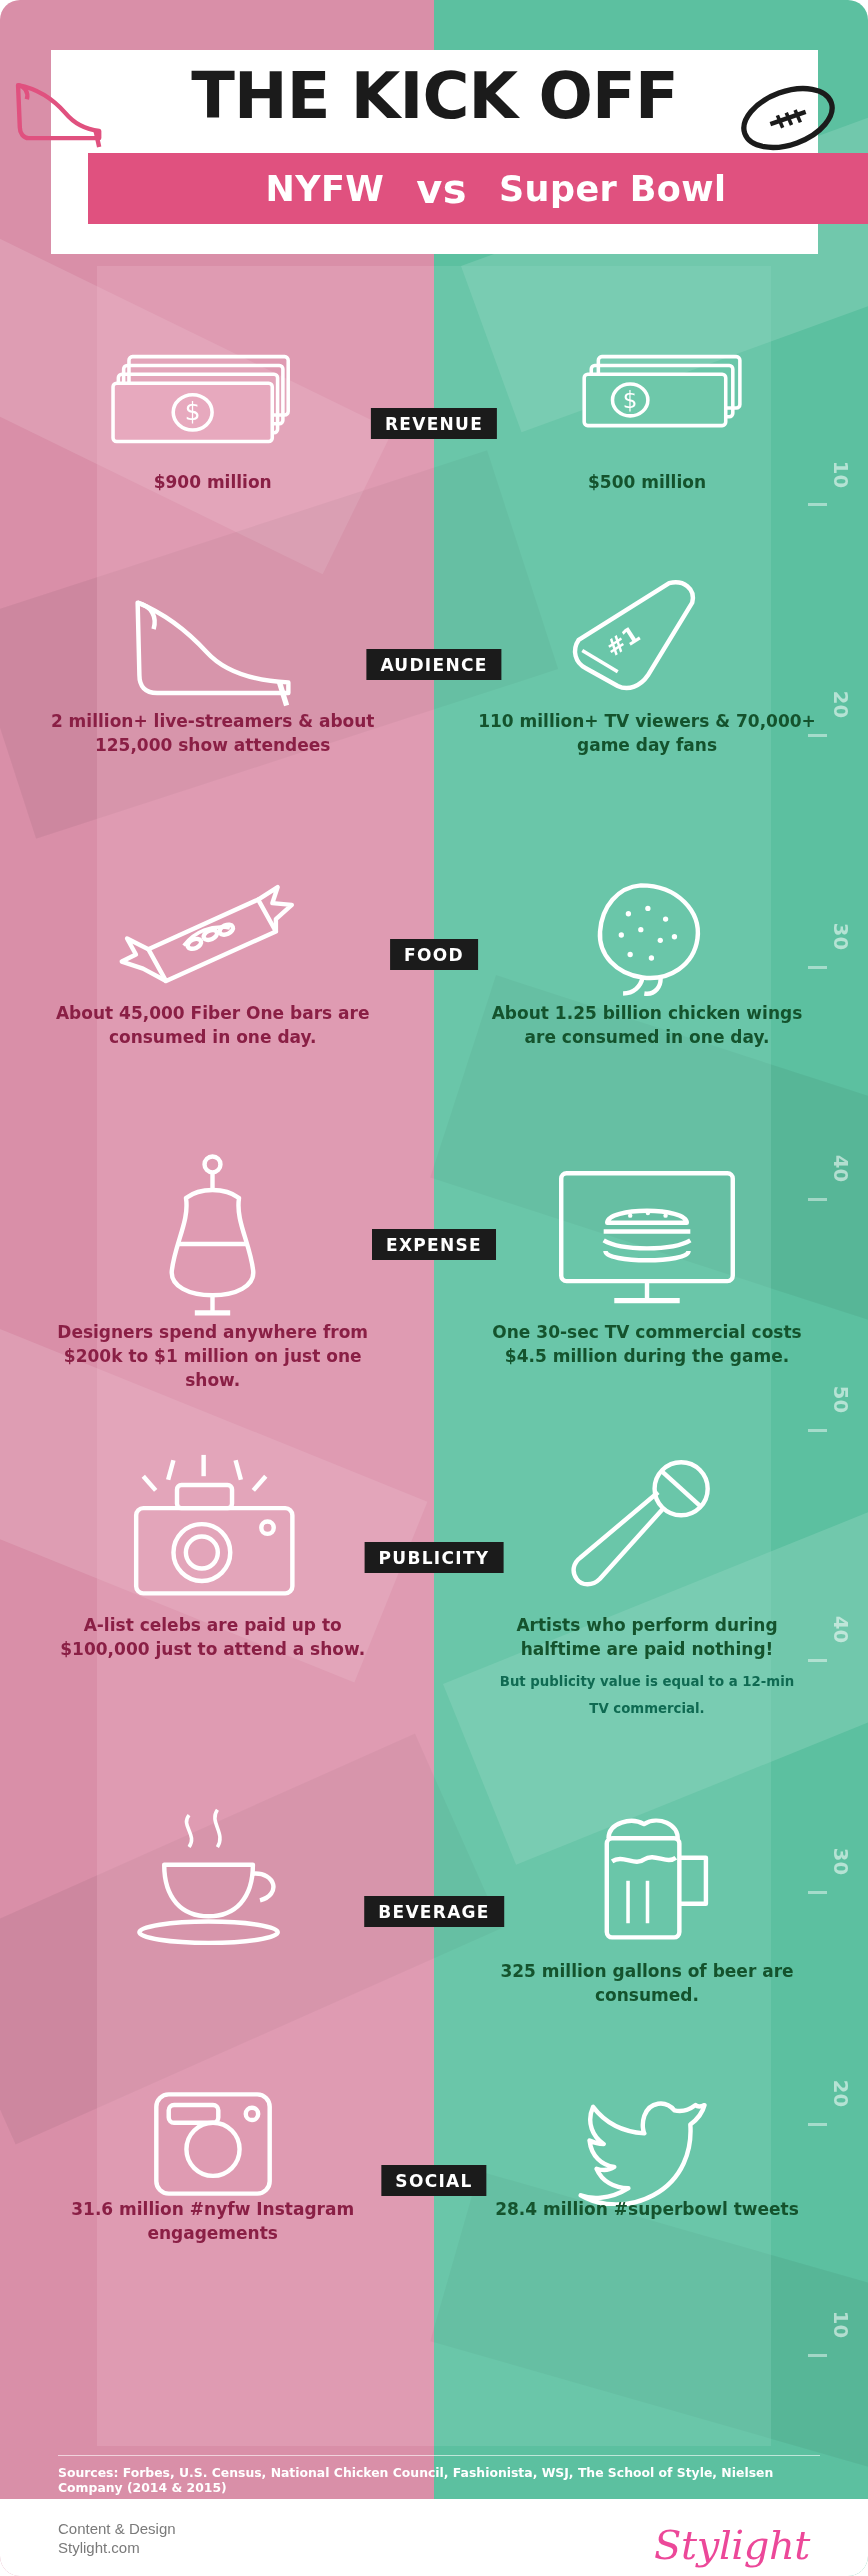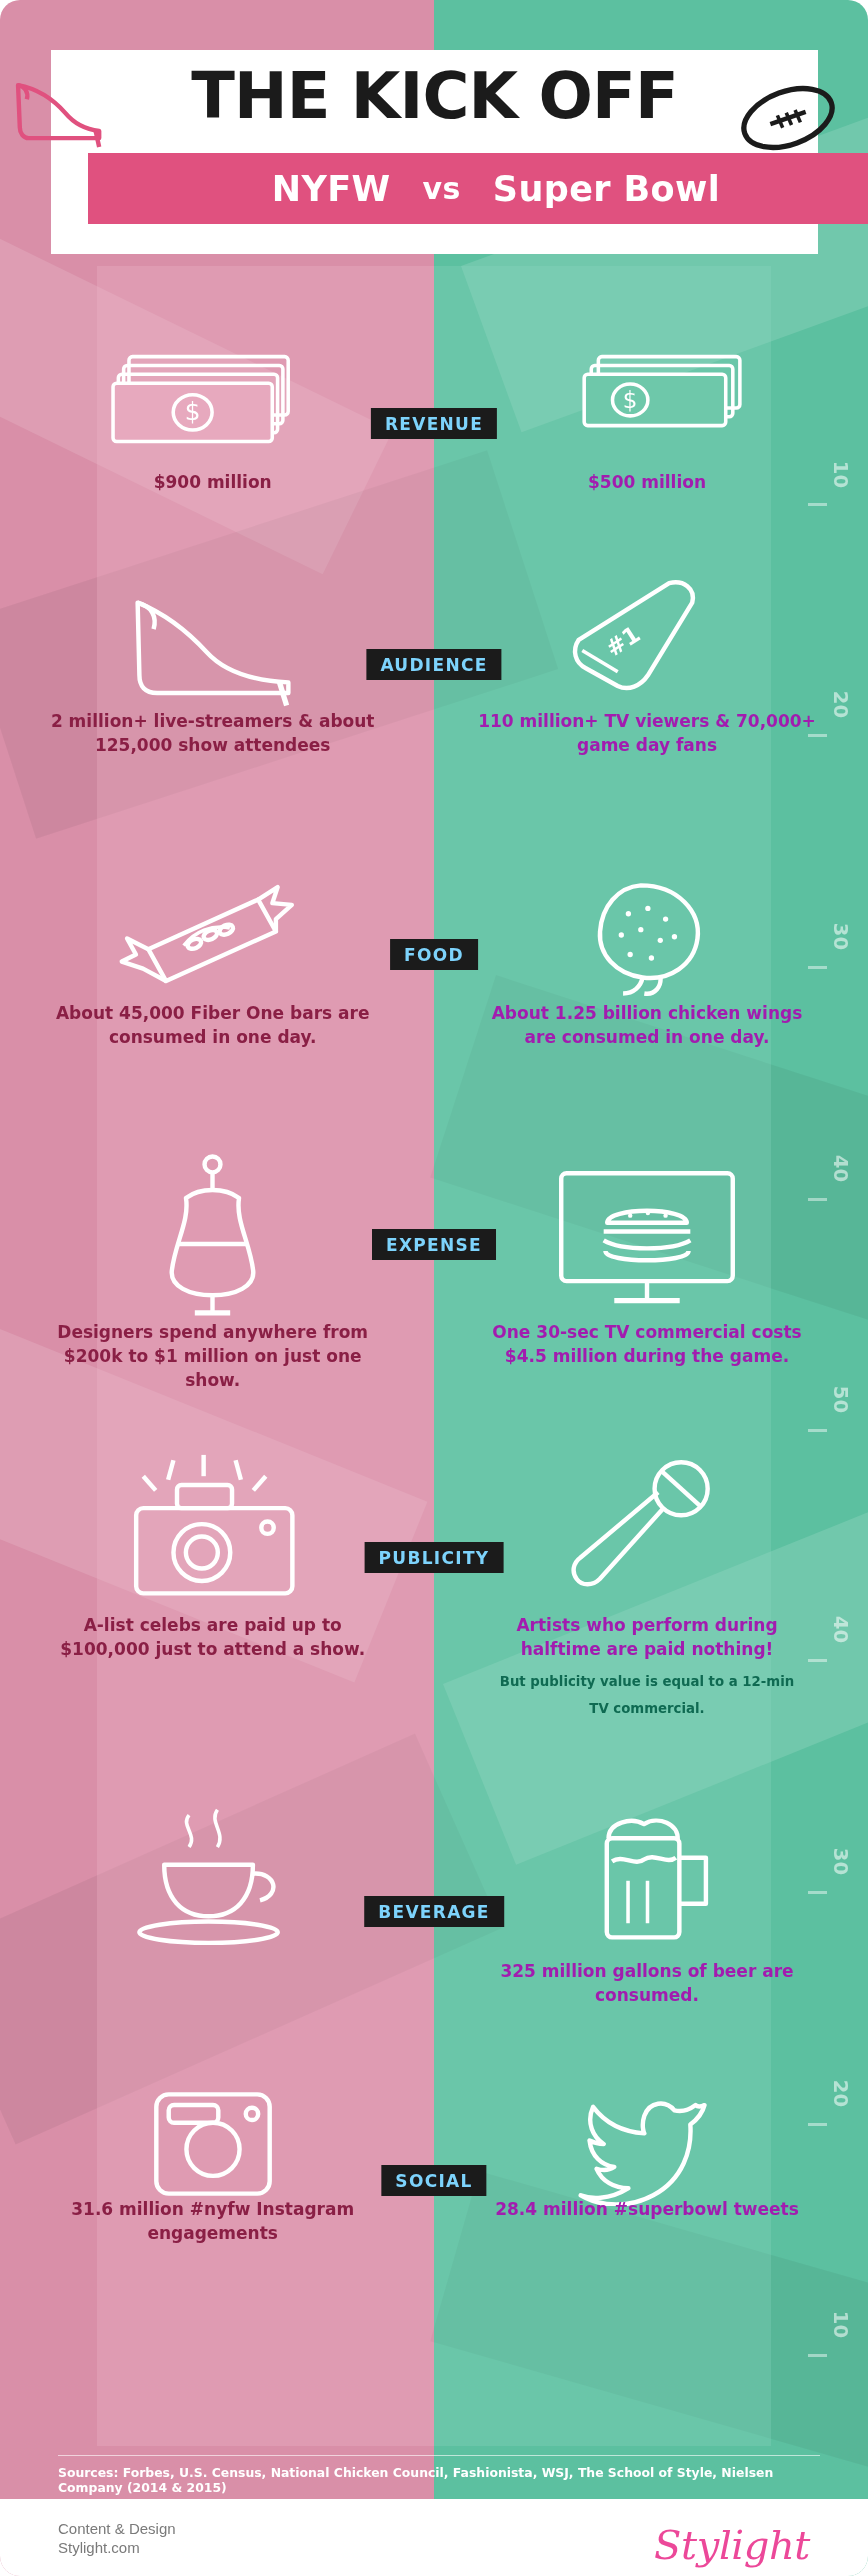--- a/index.html
+++ b/index.html
@@ -74,21 +74,21 @@
     justify-content: center;
     gap: 32px;
   }
   .subtitle-bar span {
     font-family: "DejaVu Sans", sans-serif;
     font-weight: bold;
     color: #ffffff;
     font-size: 35px;
     letter-spacing: 0.4px;
   }
-  .subtitle-bar .vs { font-size: 30px; }
+  .subtitle-bar .vs { font-size: 40px; }
 
   
   .hdr-shoe { position: absolute; left: 10.6px; top: 69px; }
   .hdr-ball { position: absolute; left: 735px; top: 78px; }
 
   
   .ruler {
     position: absolute;
     right: 16px;
     top: 266px;
@@ -124,21 +124,21 @@
   .cell.left  { left: 17.7px; }
   .cell.right { left: 452px; }
   .caption {
     font-family: "DejaVu Sans", sans-serif;
     font-weight: bold;
     font-size: 17px;
     line-height: 24px;
     color: #8a1f45;
     padding: 0 25px;
   }
-  .cell.right .caption { color: #a21caf; }
+  .cell.right .caption { color: #14532d; }
   .subcaption {
     font-family: "DejaVu Sans", sans-serif;
     font-weight: bold;
     font-size: 13.3px;
     line-height: 27px;
     color: #0f6a52;
     margin-top: 7px;
     padding: 0 44px;
   }
   .art {
@@ -148,21 +148,21 @@
     justify-content: center;
   }
   .art.small { height: 106px; }
 
   
   .badge {
     position: absolute;
     left: 50%;
     transform: translateX(-50%);
     background: #1b1b1b;
-    color: #7dd3fc;
+    color: #ffffff;
     font-family: "DejaVu Sans", sans-serif;
     font-weight: bold;
     font-size: 17px;
     letter-spacing: 1.3px;
     padding: 6.2px 14px 5.3px 14px;
     white-space: nowrap;
     z-index: 5;
   }
 
   

